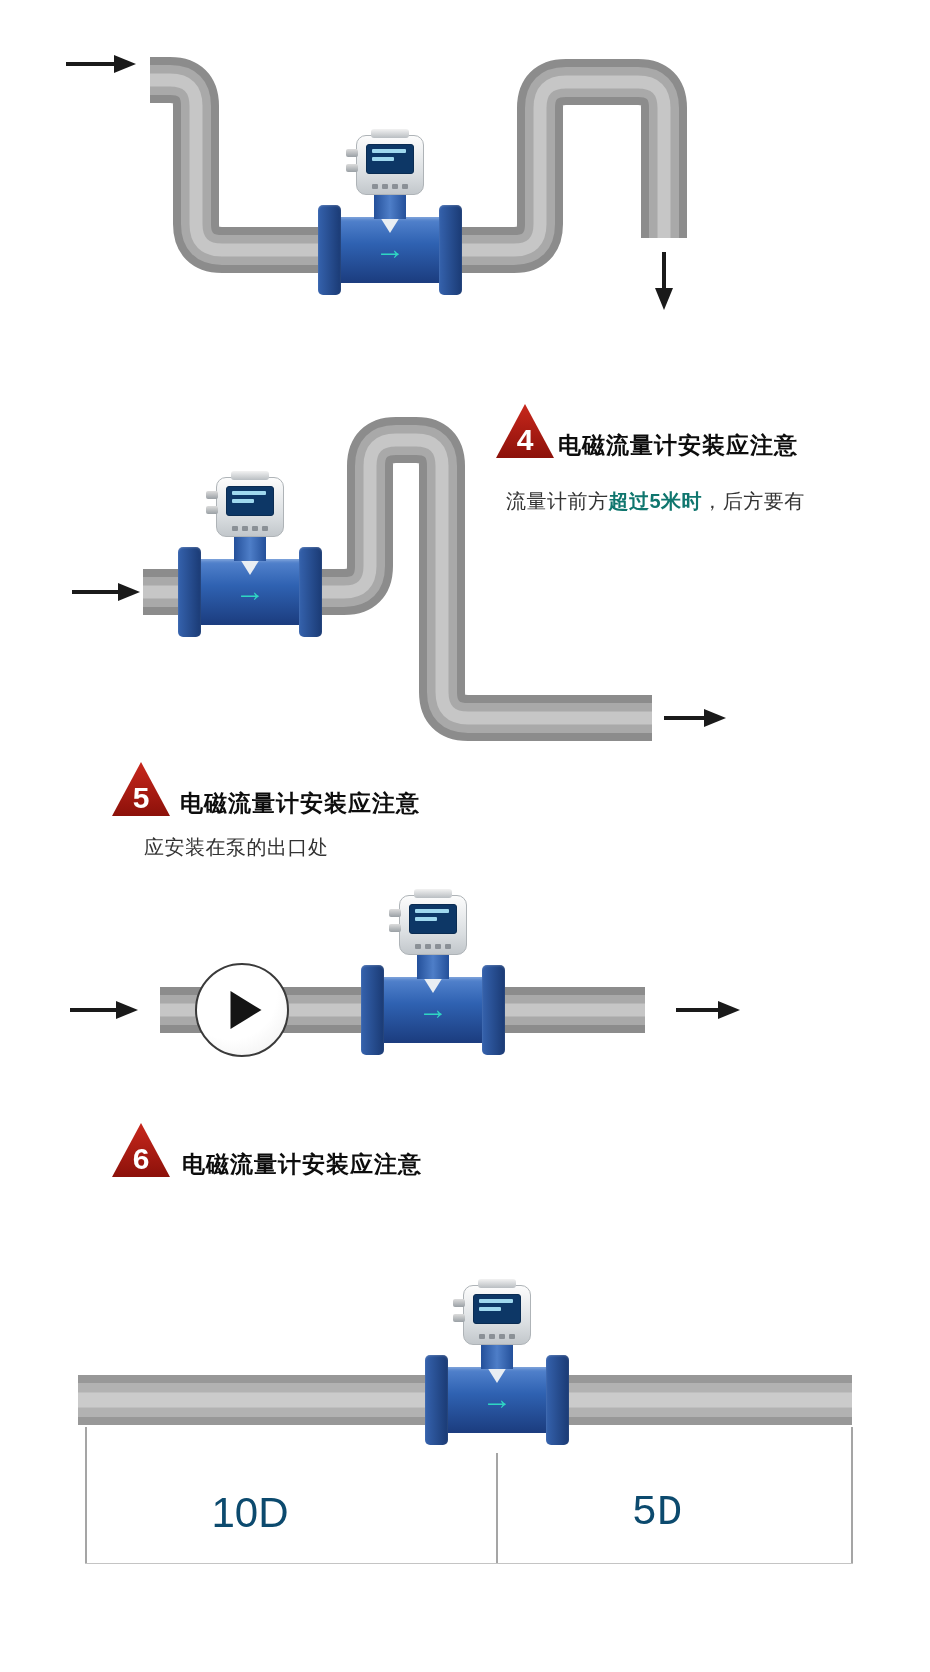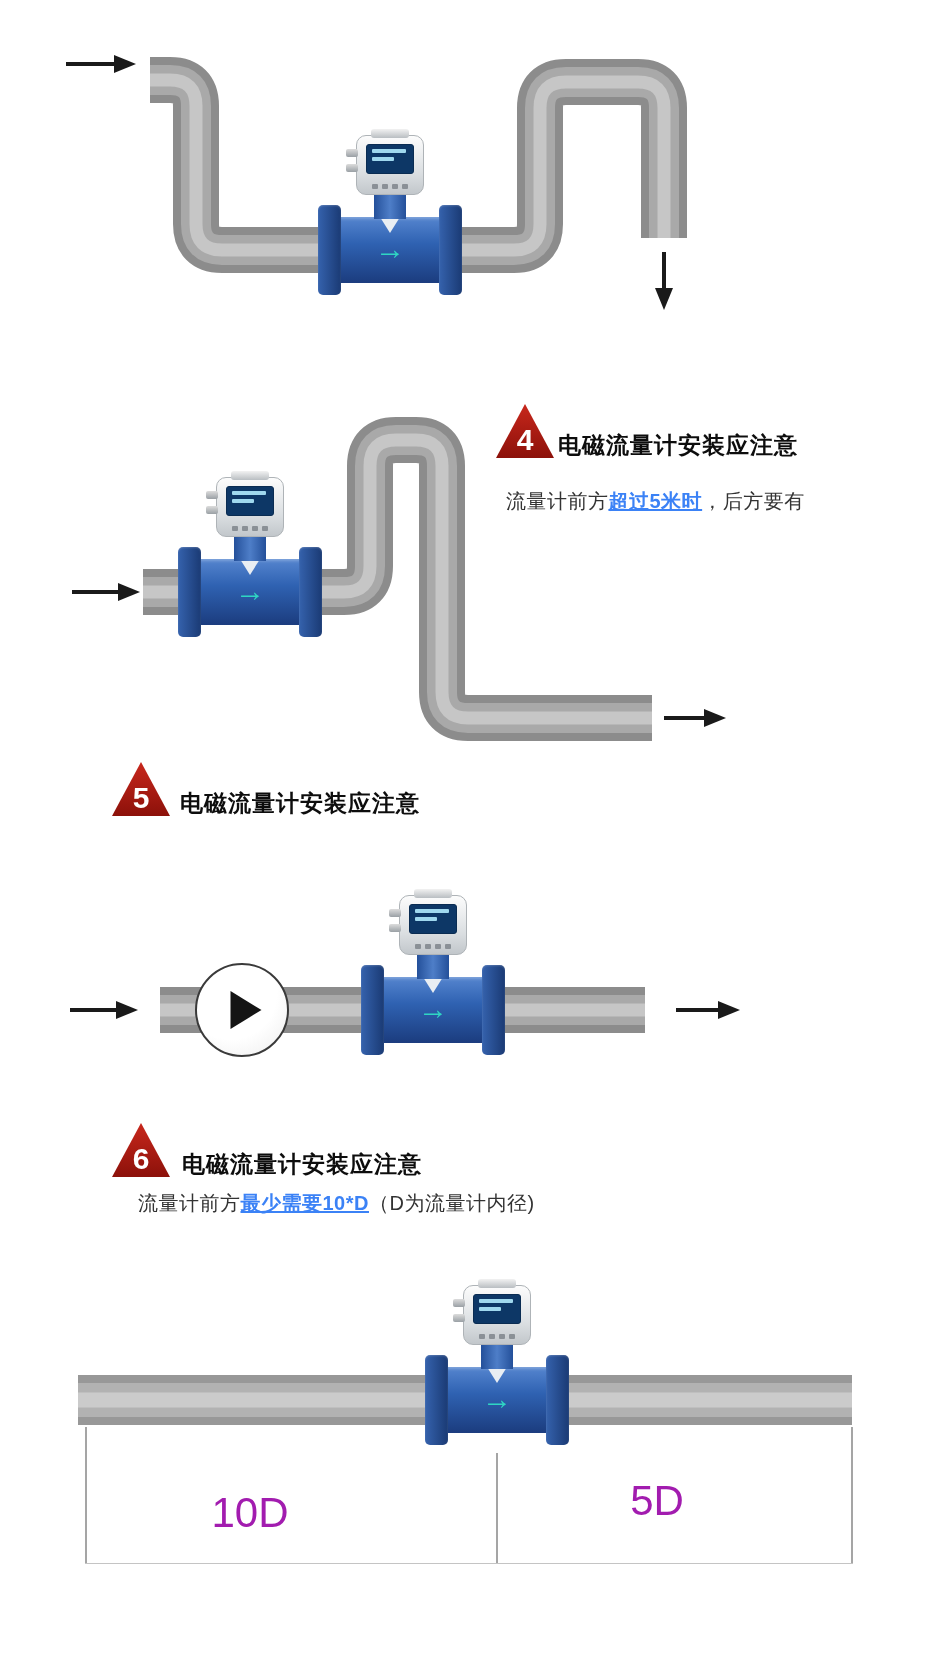--- a/index.html
+++ b/index.html
@@ -18,21 +18,21 @@
   
   .badge { position:absolute; width:58px; height:54px; z-index:2; }
   .badge-tri { position:absolute; inset:0; background:linear-gradient(180deg,#c8271c,#8c110a);
     clip-path:polygon(50% 0,100% 100%,0 100%); }
   .badge-num { position:absolute; left:0; right:0; bottom:1px; text-align:center;
     color:#fff; font-size:30px; font-weight:bold; }
   .sec-title { position:absolute; font-size:23px; font-weight:bold; color:#0d0d0d;
     letter-spacing:1px; z-index:2; white-space:nowrap; }
   .note { position:absolute; font-size:20px; color:#333; z-index:2; letter-spacing:0.5px; }
   .note-line { height:31px; line-height:31px; white-space:nowrap; }
-  .em { color:#3b82f6; font-weight:bold;text-decoration:underline; }
+  .em { color:#0f766e; font-weight:bold; }
 
   
   .flowmeter { position:absolute; width:140px; height:160px; z-index:3; }
   .fm-head { position:absolute; left:50%; top:0; transform:translateX(-50%);
     width:68px; height:60px; border:1px solid #aeb3b7; border-radius:10px;
     background:linear-gradient(180deg,#fcfcfc,#dadee1 65%,#c2c7cb); z-index:2; }
   .fm-cap { position:absolute; left:50%; top:-7px; transform:translateX(-50%);
     width:38px; height:9px; border-radius:3px;
     background:linear-gradient(180deg,#f2f2f2,#b9bec2); }
   .fm-gland { position:absolute; left:-11px; width:12px; height:8px; border-radius:2px;
@@ -65,21 +65,21 @@
   
   .pump { position:absolute; width:94px; height:94px; border-radius:50%;
     background:radial-gradient(circle at 38% 32%,#ffffff 55%,#ececec);
     border:2px solid #3a3a3a; z-index:2; }
   .pump-tri { position:absolute; left:54%; top:50%; transform:translate(-50%,-50%);
     width:0; height:0; border-top:19px solid transparent; border-bottom:19px solid transparent;
     border-left:31px solid #141414; }
 
   
   .dim-line { position:absolute; background:#a5a5a5; z-index:0; }
-  .dim-label { position:absolute; font-size:42px; color:#a21caf; text-align:center; z-index:2; }
+  .dim-label { position:absolute; font-size:42px; color:#0c4a6e; text-align:center; z-index:2; }
 </style>
 </head>
 <body>
 
 <div class="canvas">
 
   <div class="sec" id="sec1">
     <svg class="diagram-svg" width="930" height="345">
       <defs>
         <path id="pipe-s1" fill="none" d="M150,80 L170,80 Q196,80 196,106 L196,224 Q196,250 222,250 L514,250 Q540,250 540,224 L540,108 Q540,82 566,82 L638,82 Q664,82 664,108 L664,238"></path>
@@ -198,20 +198,21 @@
         <polygon points="718,249 740,258 718,267"></polygon>
       </g>
     </svg>
 
     <div class="badge" style="left:112px;top:10px;">
       <div class="badge-tri"></div>
       <div class="badge-num">5</div>
     </div>
     <div class="sec-title" style="left:180px;top:36px;">电磁流量计安装应注意</div>
     <div class="note" style="left:144px;top:80px;">
+      <div class="note-line"><span>应安装在泵的出口处</span></div>
     </div>
 
     <div class="pump" style="left:195px;top:211px;">
       <div class="pump-tri"></div>
     </div>
 
     <div class="flowmeter" style="left:363px;top:143px;">
       <div class="fm-neck"></div>
       <div class="fm-head">
         <div class="fm-cap"></div>
@@ -248,21 +249,20 @@
         <use href="#pipe-s6" stroke="#cbcbcb" stroke-width="15"></use>
       </g>
     </svg>
 
     <div class="badge" style="left:112px;top:8px;">
       <div class="badge-tri"></div>
       <div class="badge-num">6</div>
     </div>
     <div class="sec-title" style="left:182px;top:34px;">电磁流量计安装应注意</div>
     <div class="note" style="left:138px;top:72px;">
-      <div class="note-line" style="height:32px;line-height:32px;"><span>流量计前方</span><span class="em">最少需要10*D</span><span>（D为流量计内径)</span></div>
     </div>
 
     <div class="flowmeter" style="left:427px;top:170px;">
       <div class="fm-neck"></div>
       <div class="fm-head">
         <div class="fm-cap"></div>
         <div class="fm-gland g1"></div>
         <div class="fm-gland g2"></div>
         <div class="fm-screen">
           <div class="fm-line l1"></div>
@@ -281,16 +281,16 @@
         <div class="fm-tag"></div>
         <div class="fm-arrow">→</div>
       </div>
     </div>
 
     <div class="dim-line" style="left:85px;top:312px;width:2px;height:137px;"></div>
     <div class="dim-line" style="left:496px;top:338px;width:2px;height:111px;"></div>
     <div class="dim-line" style="left:851px;top:312px;width:2px;height:137px;"></div>
     <div class="dim-line" style="left:85px;top:448px;width:768px;height:1px;background:#c4c4c4;"></div>
     <div class="dim-label" style="left:180px;top:374px;width:140px;">10D</div>
-    <div class="dim-label" style="left:587px;top:362px;width:140px;">5D</div>
+    <div class="dim-label" style="left:587px;top:374px;width:140px;font-family:Liberation Mono, monospace;">5D</div>
   </div>
 
 </div>
 
 </body></html>

